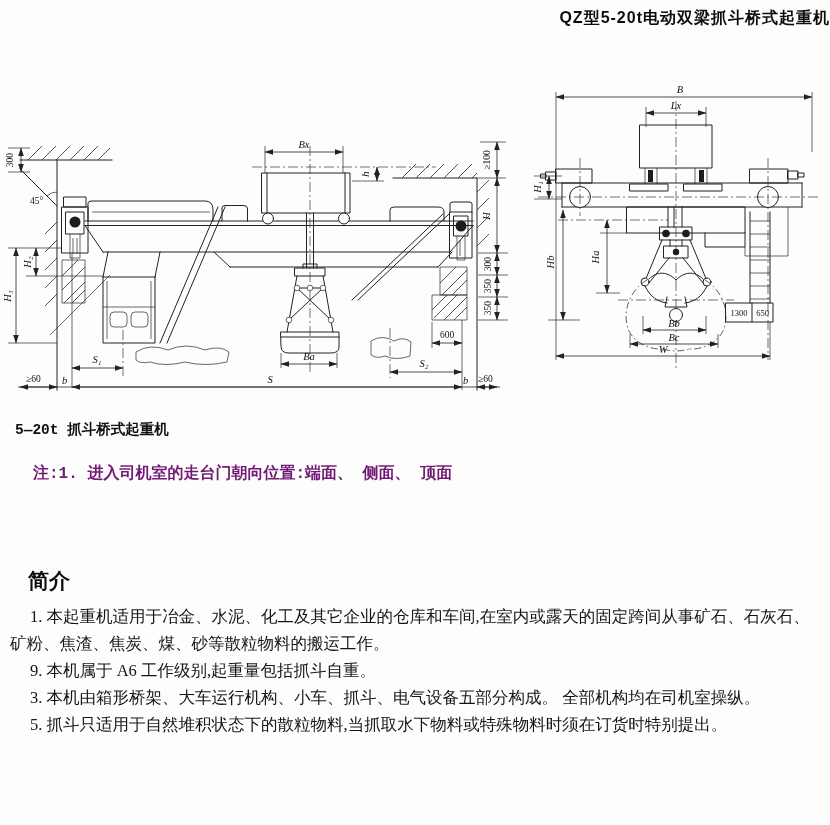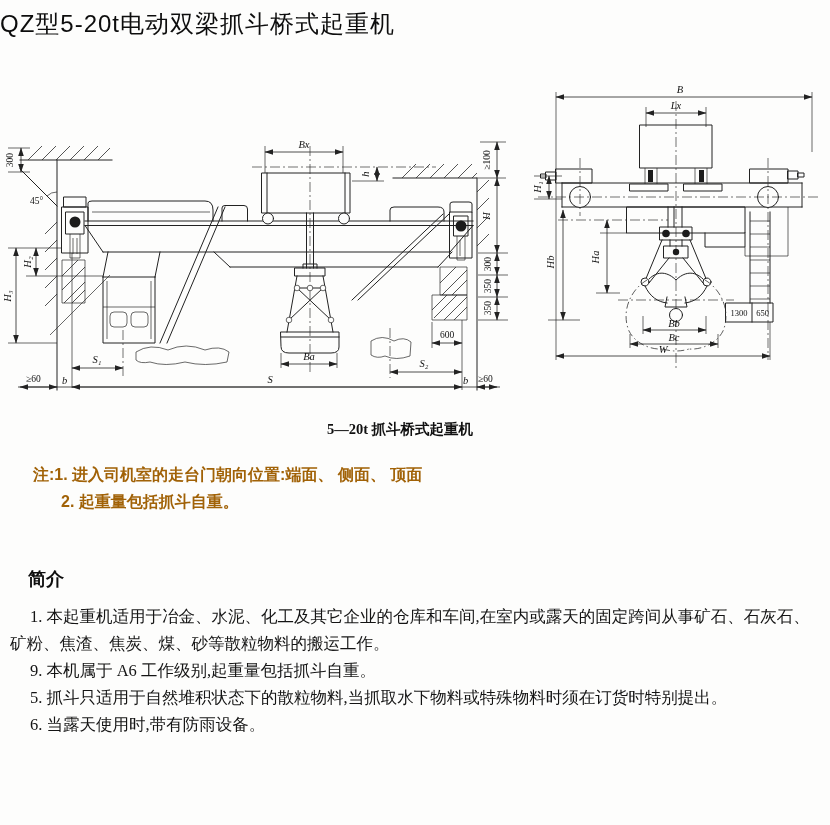--- a/index.html
+++ b/index.html
@@ -2,40 +2,40 @@
 <html><head>
 <meta charset="utf-8">
 <style>
   html,body{margin:0;padding:0;background:#e8e8e8;}
   .page{
     position:relative;width:830px;height:825px;margin:0 auto;
     background:#fdfdfc;overflow:hidden;
     font-family:"Liberation Serif",serif;color:#161616;
   }
   .title{
-    position:absolute;top:8px;left:0;width:830px;text-align:left;
-    font-family:"Liberation Sans",sans-serif;font-weight:normal;
-    font-size:24px;letter-spacing:1px;color:#0d0d0d;
+    position:absolute;top:8px;left:0;width:830px;text-align:right;
+    font-family:"Liberation Sans",sans-serif;font-weight:bold;
+    font-size:16px;letter-spacing:1px;color:#0d0d0d;
   }
   .drawing{position:absolute;top:0;left:0;}
   .caption{
-    position:absolute;top:420px;left:15px;width:770px;text-align:center;
-    font-family:Liberation Serif, serif;font-weight:bold;
+    position:absolute;top:420px;left:15px;width:770px;text-align:left;
+    font-family:Liberation Mono, monospace;font-weight:bold;
     font-size:14.5px;color:#111;
   }
   .notes{
     position:absolute;top:461px;left:33px;width:760px;
-    font-family:Liberation Sans, sans-serif;font-weight:bold;
-    font-size:16px;line-height:27px;color:#a16207;
+    font-family:Liberation Mono, monospace;font-weight:bold;
+    font-size:16px;line-height:27px;color:#701a75;
   }
   .notes .cont{margin-left:28px;}
   .intro-heading{
     position:absolute;top:567px;left:28px;
     font-family:"Liberation Sans",sans-serif;font-weight:bold;
-    font-size:18px;color:#0d0d0d;
+    font-size:21px;color:#0d0d0d;
   }
   .intro-body{
     position:absolute;top:603px;left:10px;width:810px;
     font-size:16.5px;line-height:27px;color:#141414;
   }
   .intro-body p{margin:0;text-indent:20px;}
   
   .ln{stroke:#222;stroke-width:1;fill:none;stroke-linecap:square;}
   .thin{stroke:#2a2a2a;stroke-width:.7;fill:none;}
   .hatch{stroke:#2a2a2a;stroke-width:.8;fill:none;}
@@ -254,25 +254,24 @@
       <text class="dt" x="663" y="353" text-anchor="middle">W</text>
       <text class="dns" x="739" y="316" text-anchor="middle">1300</text>
       <text class="dns" x="762.5" y="316" text-anchor="middle">650</text>
     </g>
   </svg>
 
   <div class="caption">5—20t 抓斗桥式起重机</div>
 
   <div class="notes">
     <div><span>注:</span><span>1. 进入司机室的走台门朝向位置:端面、 侧面、 顶面</span></div>
-    <div class="cont"><span>2. 起重量包括抓斗自重。</span></div>
   </div>
 
   <div class="intro-heading">简介</div>
 
   <div class="intro-body">
     <p>1. 本起重机适用于冶金、水泥、化工及其它企业的仓库和车间,在室内或露天的固定跨间从事矿石、石灰石、矿粉、焦渣、焦炭、煤、砂等散粒物料的搬运工作。</p>
     <p>9. 本机属于 A6 工作级别,起重量包括抓斗自重。</p>
+    <p>3. 本机由箱形桥架、大车运行机构、小车、抓斗、电气设备五部分构成。 全部机构均在司机室操纵。</p>
     <p>5. 抓斗只适用于自然堆积状态下的散粒物料,当抓取水下物料或特殊物料时须在订货时特别提出。</p>
-    <p>6. 当露天使用时,带有防雨设备。</p>
   </div>
 
 </div>
 
 </body></html>

